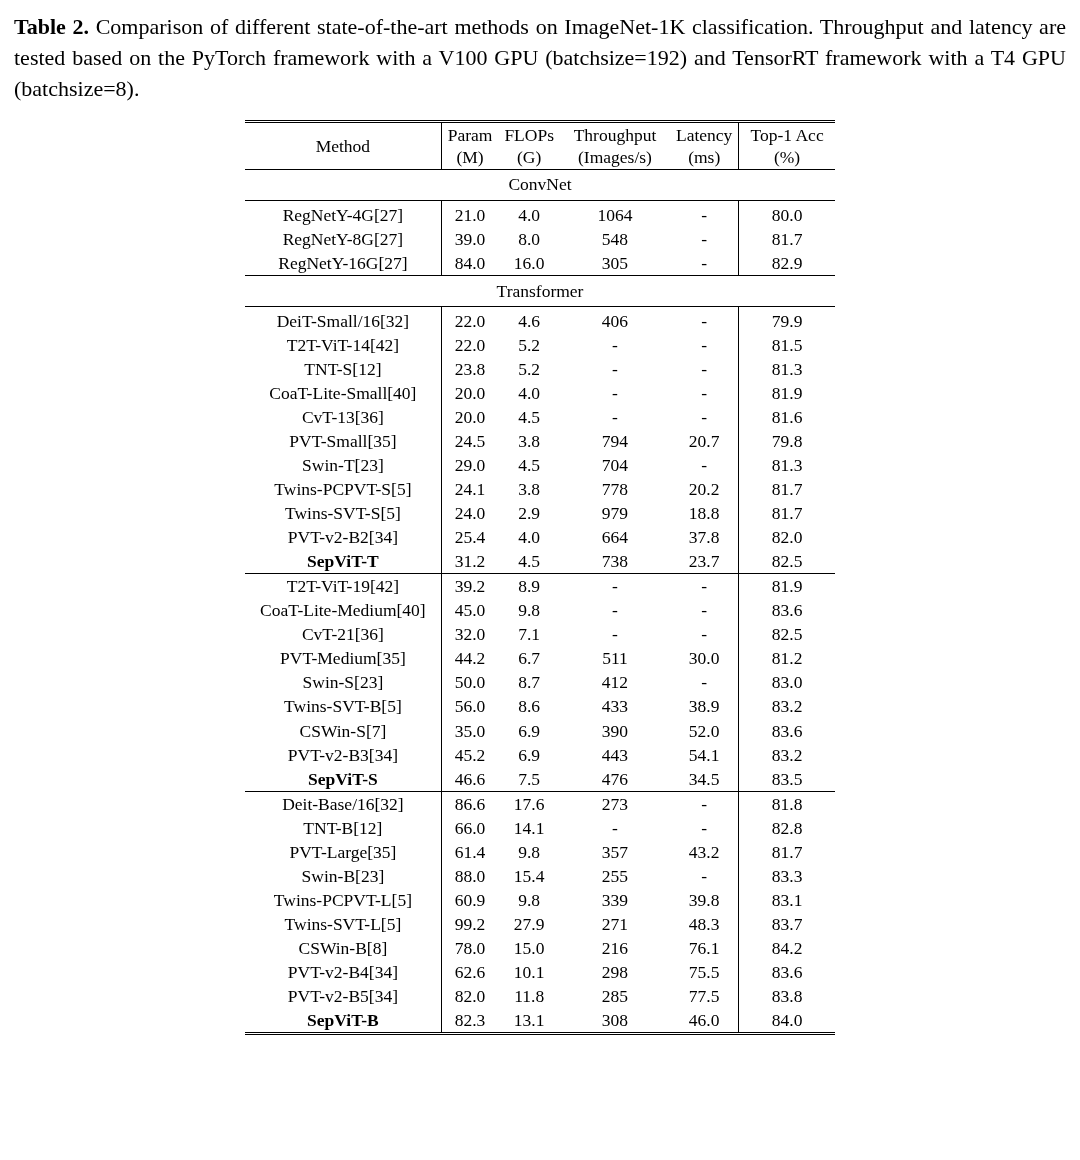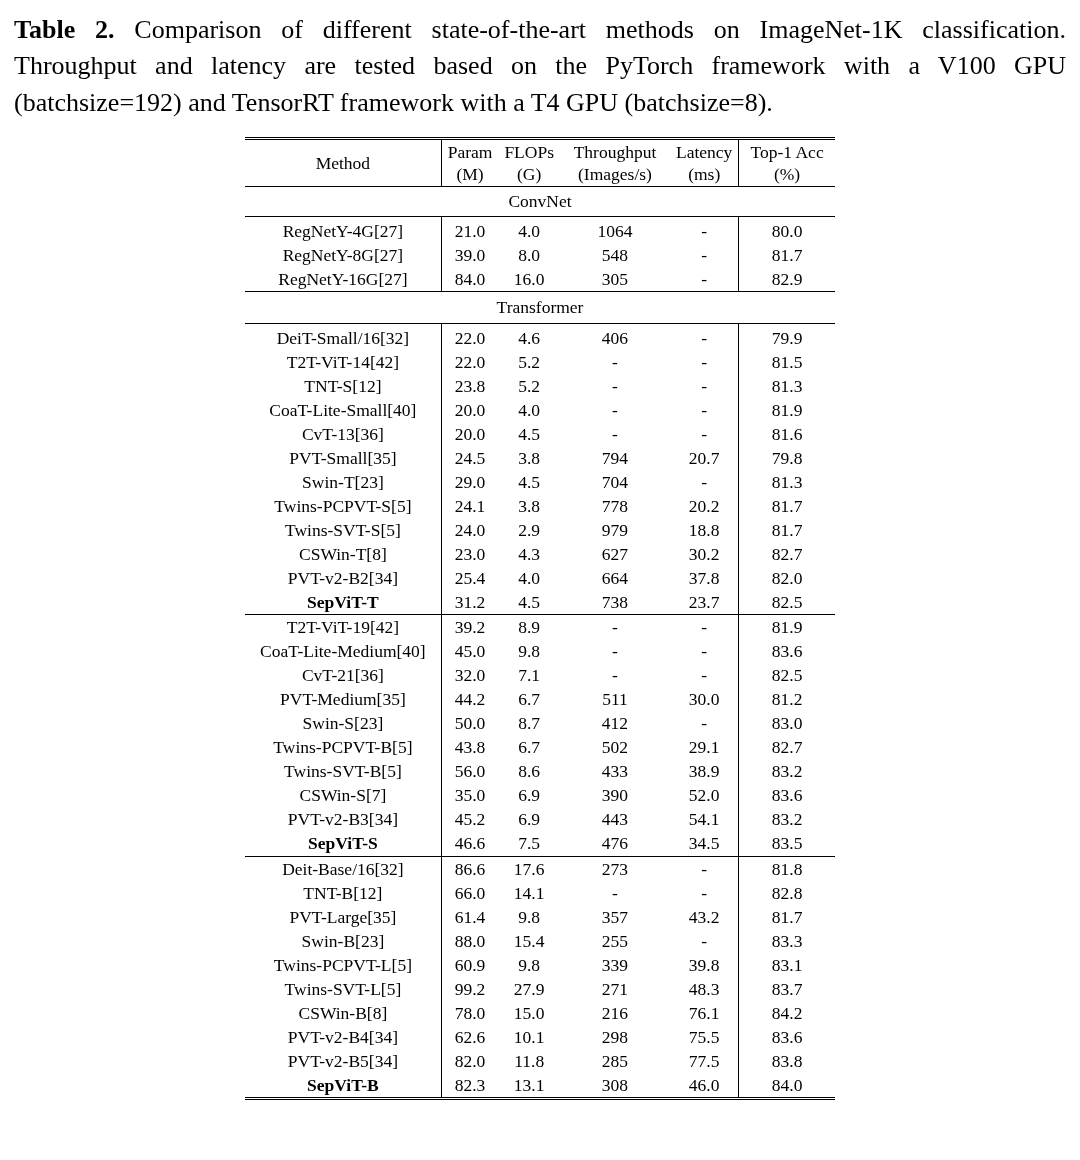--- a/index.html
+++ b/index.html
@@ -10,21 +10,21 @@
     color: #000000;
     font-family: "Liberation Serif", serif;
   }
   .page {
     width: 1080px;
     min-height: 1160px;
     background: #ffffff;
     padding: 10px 14px 20px 14px;
   }
   .caption {
-    font-size: 26px;
+    font-size: 22px;
     line-height: 1.4;
     text-align: justify;
     margin: 2px 0 16px 0;
   }
   .caption b { font-weight: bold; }
 
   table.results {
     border-collapse: collapse;
     margin: 16px auto 0 auto;
   }
@@ -206,28 +206,20 @@
         </tr>
         <tr>
           <td class="col0">Twins-SVT-S[5]</td>
           <td class="col1">24.0</td>
           <td class="col2">2.9</td>
           <td class="col3">979</td>
           <td class="col4">18.8</td>
           <td class="col5">81.7</td>
         </tr>
         <tr>
-          <td class="col0">CSWin-T[8]</td>
-          <td class="col1">23.0</td>
-          <td class="col2">4.3</td>
-          <td class="col3">627</td>
-          <td class="col4">30.2</td>
-          <td class="col5">82.7</td>
-        </tr>
-        <tr>
           <td class="col0">PVT-v2-B2[34]</td>
           <td class="col1">25.4</td>
           <td class="col2">4.0</td>
           <td class="col3">664</td>
           <td class="col4">37.8</td>
           <td class="col5">82.0</td>
         </tr>
         <tr class="bold-row group-end">
           <td class="col0">SepViT-T</td>
           <td class="col1">31.2</td>
@@ -270,28 +262,20 @@
         </tr>
         <tr>
           <td class="col0">Swin-S[23]</td>
           <td class="col1">50.0</td>
           <td class="col2">8.7</td>
           <td class="col3">412</td>
           <td class="col4">-</td>
           <td class="col5">83.0</td>
         </tr>
         <tr>
-          <td class="col0">Twins-PCPVT-B[5]</td>
-          <td class="col1">43.8</td>
-          <td class="col2">6.7</td>
-          <td class="col3">502</td>
-          <td class="col4">29.1</td>
-          <td class="col5">82.7</td>
-        </tr>
-        <tr>
           <td class="col0">Twins-SVT-B[5]</td>
           <td class="col1">56.0</td>
           <td class="col2">8.6</td>
           <td class="col3">433</td>
           <td class="col4">38.9</td>
           <td class="col5">83.2</td>
         </tr>
         <tr>
           <td class="col0">CSWin-S[7]</td>
           <td class="col1">35.0</td>

